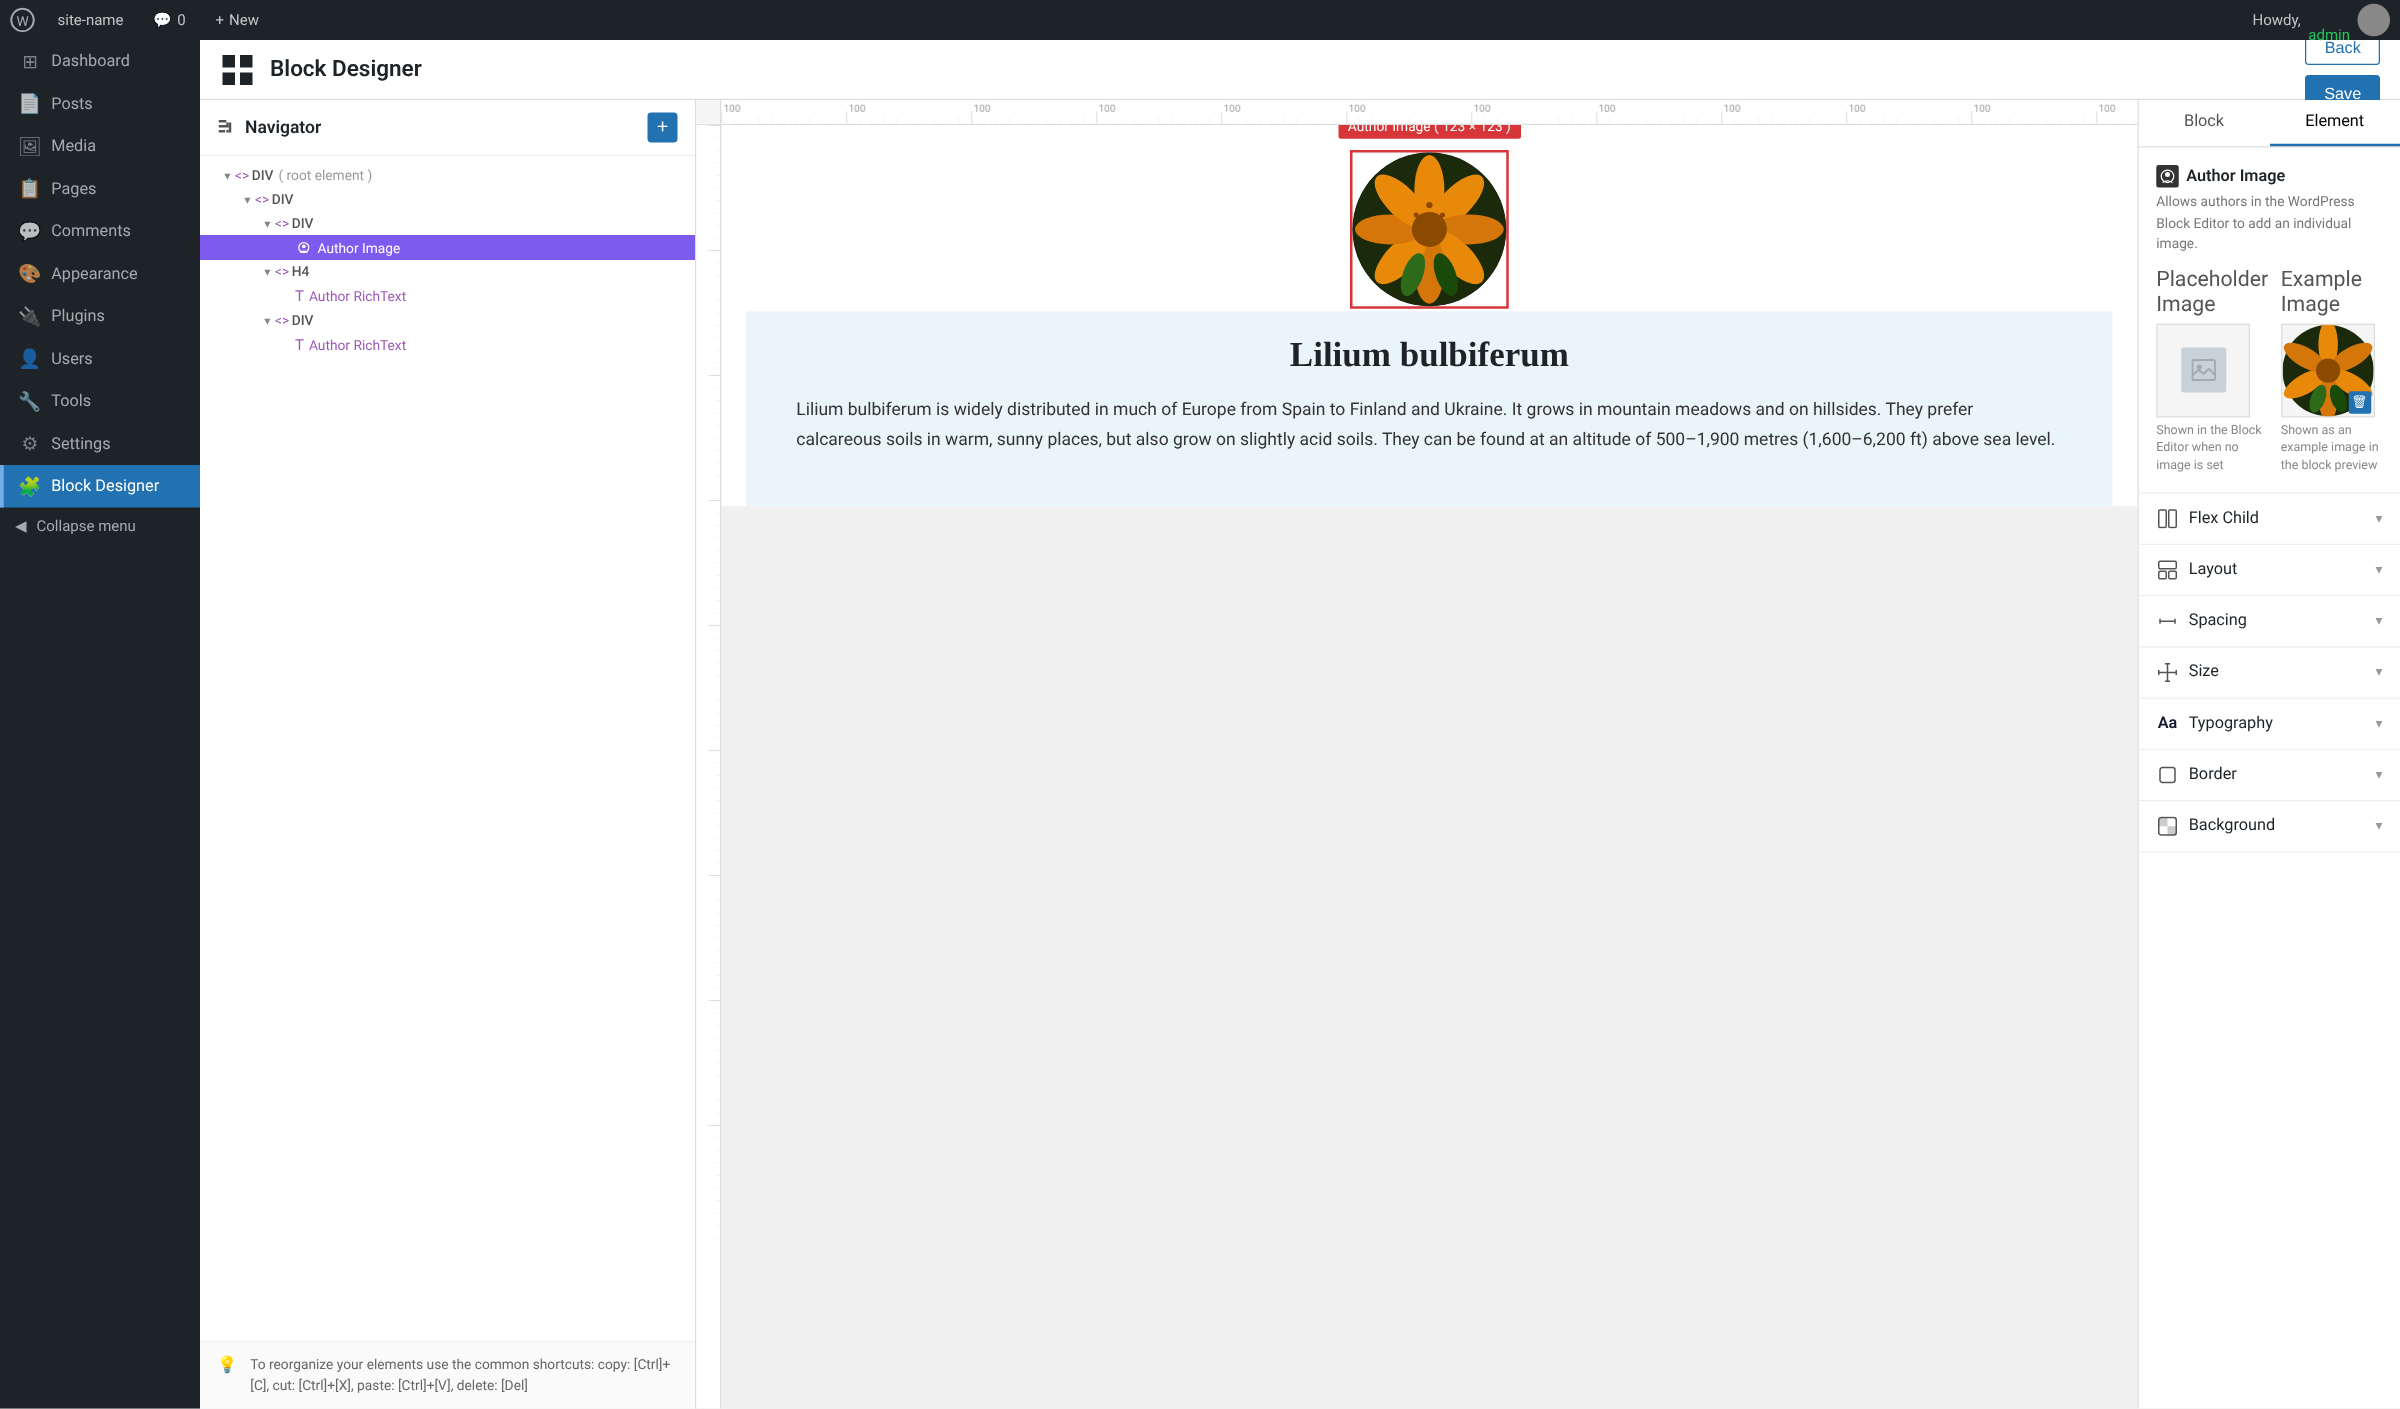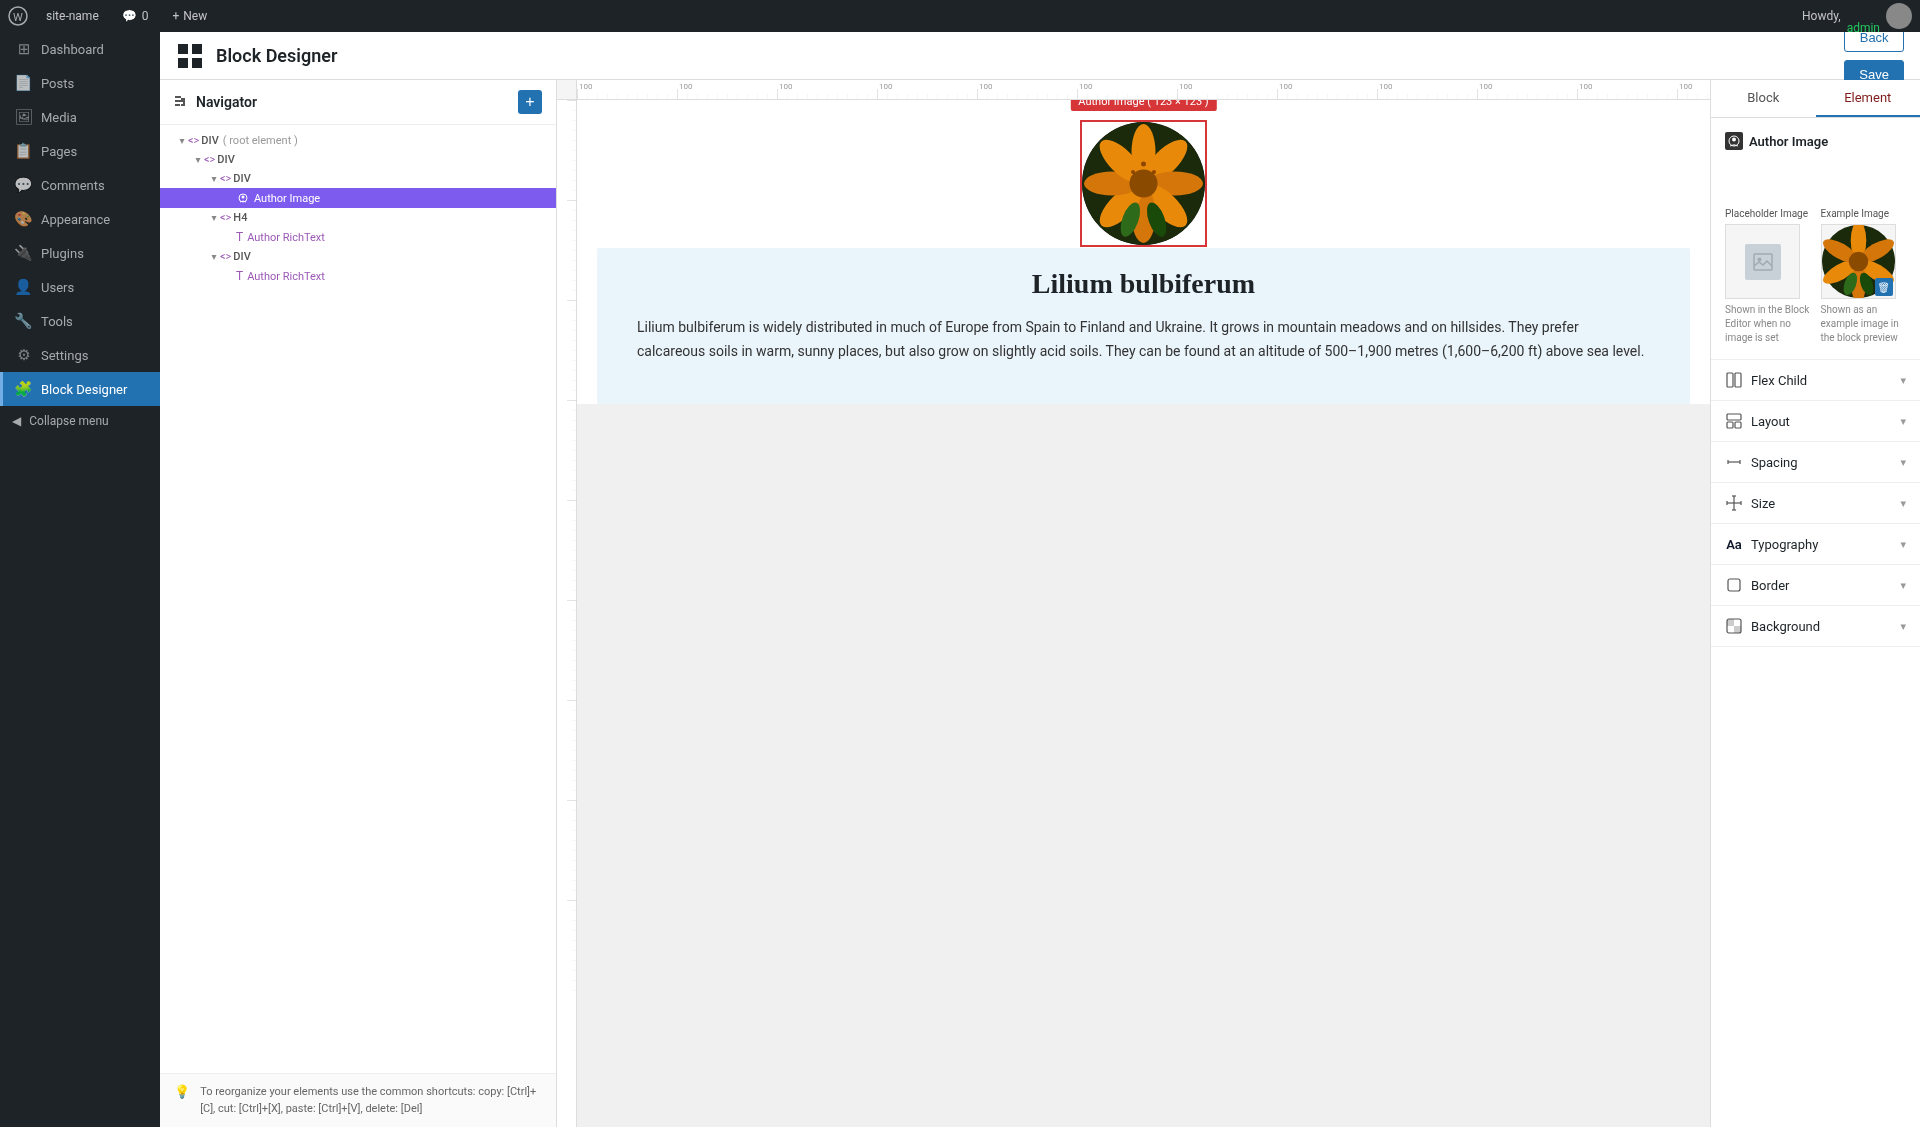--- a/index.html
+++ b/index.html
@@ -60,27 +60,27 @@
     .author-image-tooltip { position: absolute; top: -28px; left: 50%; transform: translateX(-50%); background: #d63638; color: #fff; font-size: 11px; padding: 3px 8px; border-radius: 2px; white-space: nowrap; z-index: 20; }
     .author-image-frame { border: 2px solid #d63638; display: inline-block; position: relative; }
     .preview-content { padding: 20px 40px 40px; background: #eaf4fb; margin: 0 20px 20px; border-radius: 2px; }
     .preview-title { font-size: 28px; font-weight: 700; text-align: center; margin-bottom: 16px; font-family: Georgia, serif; }
     .preview-text { font-size: 14px; line-height: 1.7; color: #333; }
 
     
     .right-panel { width: 210px; background: #fff; border-left: 1px solid #ddd; display: flex; flex-direction: column; flex-shrink: 0; overflow-y: auto; }
     .right-tabs { display: flex; border-bottom: 1px solid #ddd; }
     .right-tab { flex: 1; text-align: center; padding: 10px 4px; cursor: pointer; font-size: 13px; color: #555; border-bottom: 2px solid transparent; }
-    .right-tab.active { color: #7f1d1d; border-bottom-color: #2271b1; }
+    .right-tab.active { color: #000000; border-bottom-color: #2271b1; }
     .right-panel-section { padding: 14px; border-bottom: 1px solid #eee; }
     .section-title { font-size: 13px; font-weight: 600; margin-bottom: 4px; display: flex; align-items: center; gap: 6px; }
     .section-desc { font-size: 11px; color: #777; line-height: 1.5; }
     .image-previews { display: flex; gap: 10px; margin-top: 10px; }
     .image-preview-col { flex: 1; }
-    .image-preview-label { font-size: 10px; color: #555; margin-bottom: 5px; margin-top: 48px; }
+    .image-preview-label { font-size: 17px; color: #555; margin-bottom: 5px; }
     .image-preview-box { width: 75px; height: 75px; border: 1px solid #ddd; display: flex; align-items: center; justify-content: center; background: #f5f5f5; position: relative; }
     .placeholder-icon { width: 36px; height: 36px; background: #c8d0d8; border-radius: 2px; display: flex; align-items: center; justify-content: center; }
     .image-preview-desc { font-size: 10px; color: #888; line-height: 1.4; margin-top: 4px; }
     .example-img-delete { position: absolute; bottom: 2px; right: 2px; width: 18px; height: 18px; background: #2271b1; color: #fff; border-radius: 2px; font-size: 10px; display: flex; align-items: center; justify-content: center; cursor: pointer; }
 
     .accordion-item { border-bottom: 1px solid #eee; }
     .accordion-header { display: flex; align-items: center; justify-content: space-between; padding: 11px 14px; cursor: pointer; font-size: 13px; }
     .accordion-icon { width: 18px; height: 18px; display: flex; align-items: center; justify-content: center; color: #555; }
     .accordion-label { flex: 1; margin-left: 8px; }
     .accordion-chevron { color: #999; font-size: 11px; }
@@ -397,20 +397,21 @@
           <div class="section-title">
             <span style="width:18px;height:18px;background:#333;border-radius:2px;display:inline-flex;align-items:center;justify-content:center;">
               <svg width="12" height="12" viewBox="0 0 12 12">
                   <circle cx="6" cy="6" r="5" stroke="#fff" stroke-width="1" fill="none"></circle>
                   <circle cx="6" cy="4.5" r="2" fill="#fff"></circle>
                   <path d="M2 11 Q6 8.5 10 11" stroke="#fff" fill="none" stroke-width="1"></path>
                 </svg>
             </span>
             <span>Author Image</span>
           </div>
+          <div class="section-desc">Allows authors in the WordPress Block Editor to add an individual image.</div>
 
           <div class="image-previews">
 
             <div class="image-preview-col">
               <div class="image-preview-label">Placeholder Image</div>
               <div class="image-preview-box">
                 <div class="placeholder-icon">
                   <svg width="20" height="18" viewBox="0 0 20 18" fill="#a0aab0">
                     <rect x="1" y="1" width="18" height="16" rx="1" stroke="#a0aab0" stroke-width="1.5" fill="none"></rect>
                     <circle cx="6.5" cy="6.5" r="2" fill="#a0aab0"></circle>

